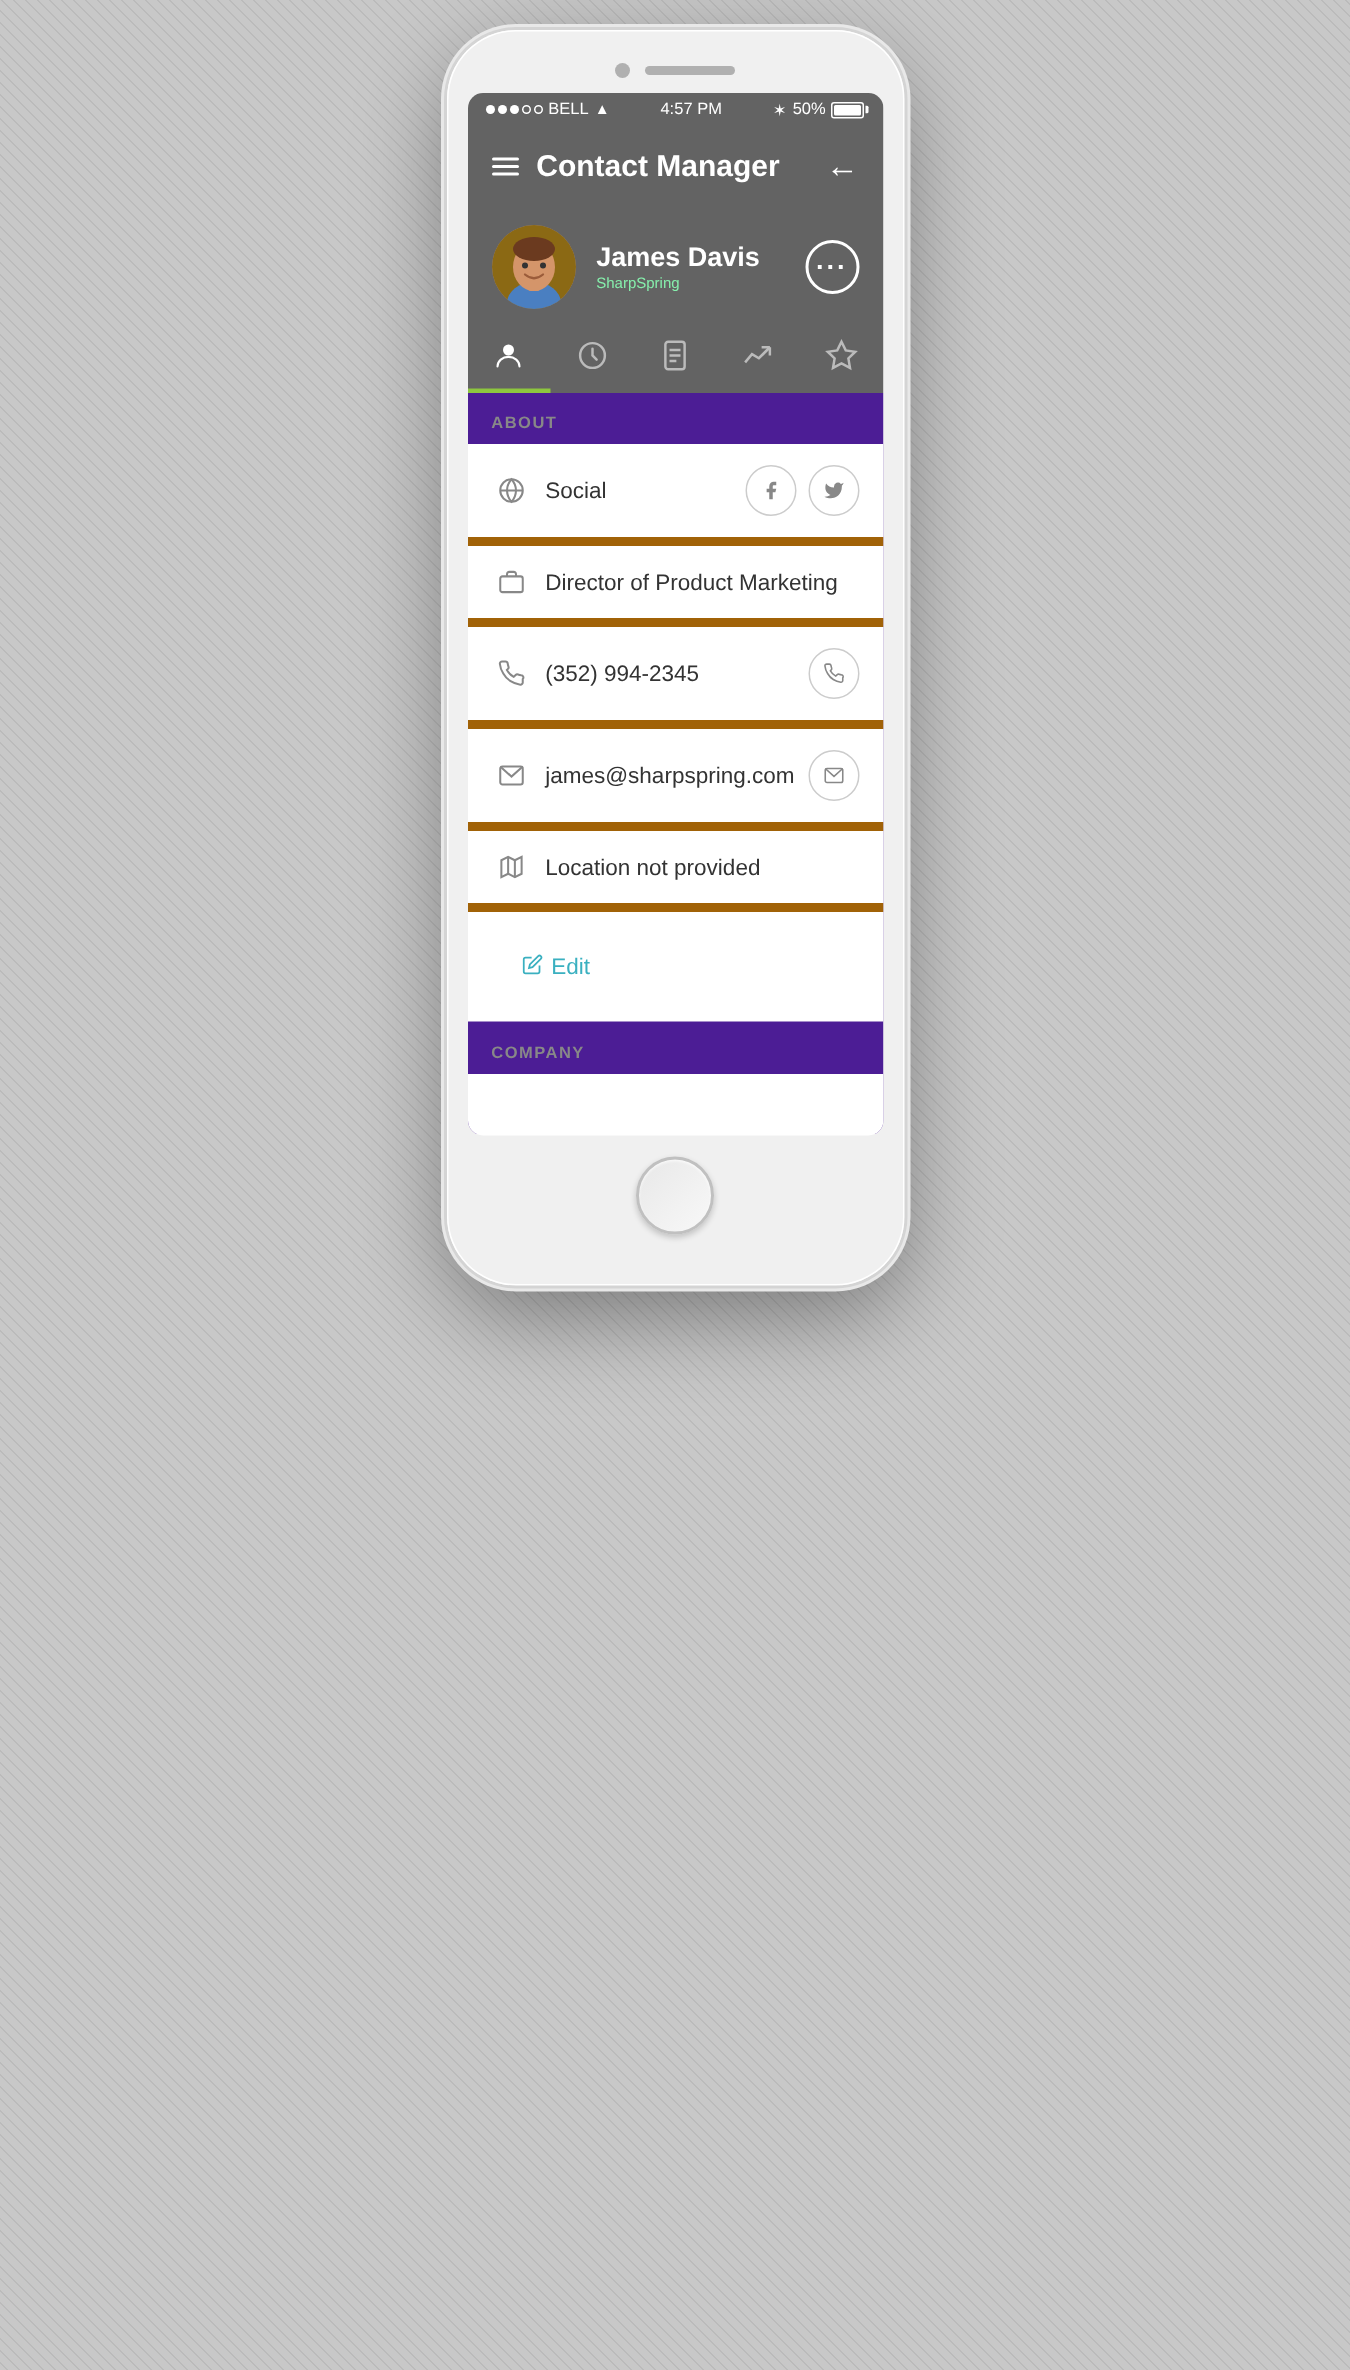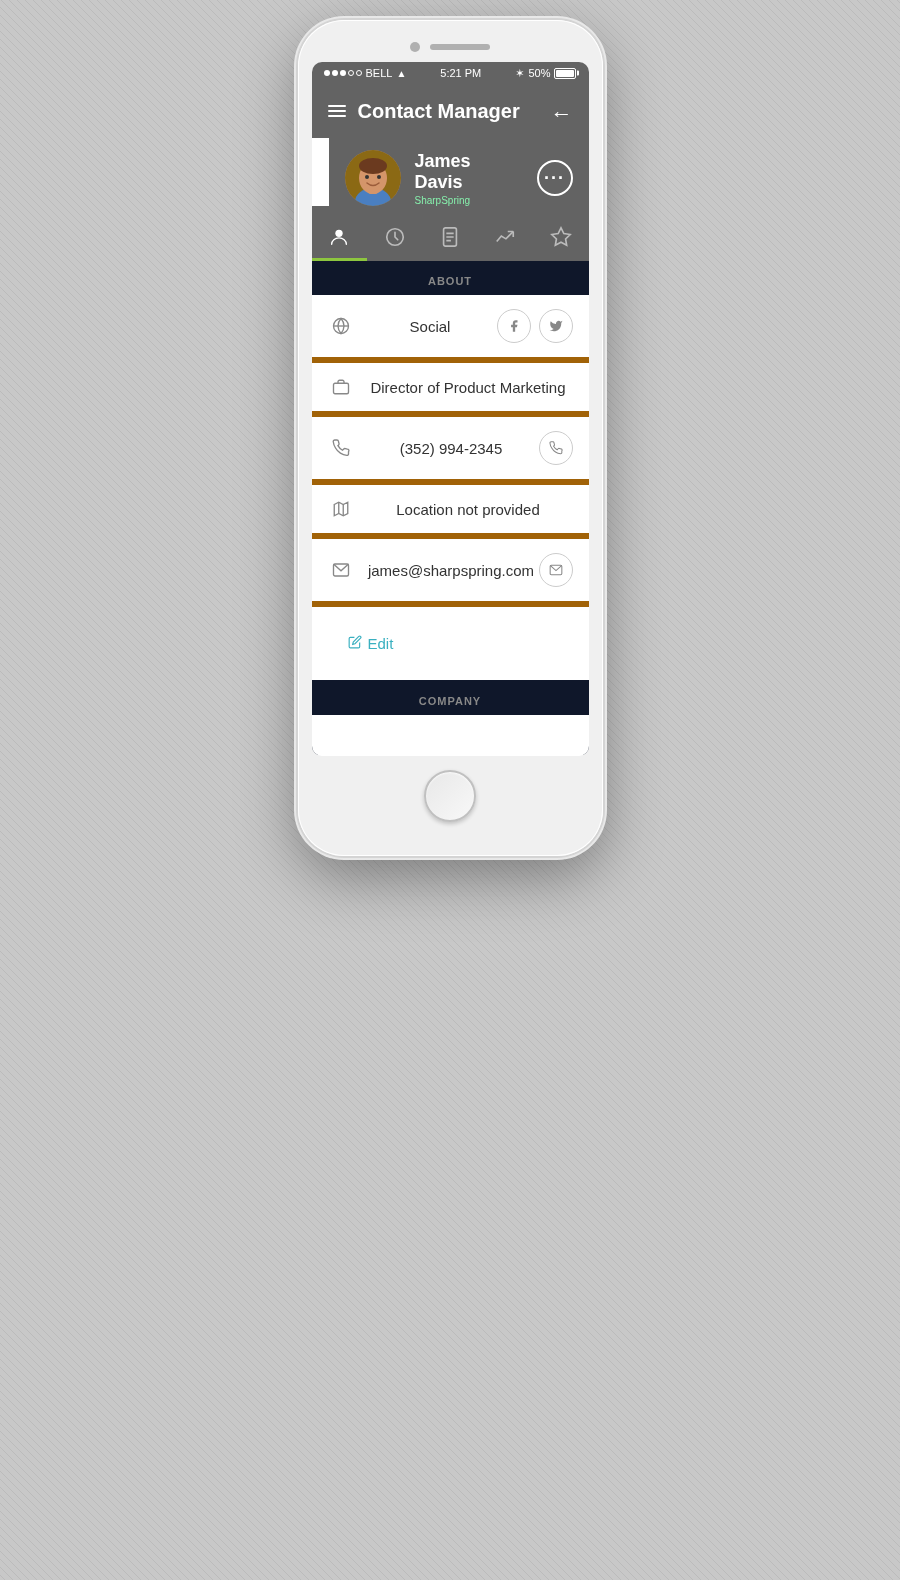--- a/index.html
+++ b/index.html
@@ -113,21 +113,20 @@
     .app-title { font-size: 20px; font-weight: 600; color: #fff; }
     .back-btn { color: #fff; font-size: 22px; cursor: pointer; }
 
     
     .contact-hero {
       background: #636363;
       padding: 12px 16px 0;
       display: flex;
       align-items: center;
       gap: 14px;
-      margin-left: 17px;
     }
     .avatar {
       width: 56px; height: 56px;
       border-radius: 50%;
       overflow: hidden;
       background: #a0805a;
       flex-shrink: 0;
     }
     
     .avatar-face-svg { width: 56px; height: 56px; }
@@ -170,22 +169,21 @@
       content: '';
       position: absolute;
       bottom: 0; left: 0; right: 0;
       height: 3px;
       background: #8dc63f;
     }
     .tab-icon { font-size: 20px; }
 
     
     .content {
-      background: #0f172a;
-      text-align: center;
+      background: #4c1d95;
     }
 
     .section-label {
       font-size: 11px;
       font-weight: 600;
       color: #888;
       letter-spacing: 1px;
       padding: 14px 16px 8px;
     }
 
@@ -271,21 +269,21 @@
         <div class="status-dots">
           <div class="dot"></div>
           <div class="dot"></div>
           <div class="dot"></div>
           <div class="dot empty"></div>
           <div class="dot empty"></div>
         </div>
         <span>BELL</span>
         <span class="wifi-icon">▲</span>
       </div>
-      <span>5:21 PM</span>
+      <span>4:57 PM</span>
       <div class="status-right">
         <span>✶</span>
         <span>50%</span>
         <div class="battery">
           <div class="battery-fill"></div>
         </div>
       </div>
     </div>
 
     <div class="app-header">
@@ -424,47 +422,47 @@
               <svg width="14" height="14" viewBox="0 0 24 24" fill="none" stroke="#888" stroke-width="1.8">
                   <path d="M22 16.92v3a2 2 0 0 1-2.18 2 19.79 19.79 0 0 1-8.63-3.07A19.5 19.5 0 0 1 4.69 12a19.79 19.79 0 0 1-3.07-8.67A2 2 0 0 1 3.6 1.27h3a2 2 0 0 1 2 1.72c.127.96.361 1.903.7 2.81a2 2 0 0 1-.45 2.11L7.91 8.91a16 16 0 0 0 6.08 6.08l1.71-1.71a2 2 0 0 1 2.11-.45c.907.339 1.85.573 2.81.7A2 2 0 0 1 22 16.92z"></path>
                 </svg>
             </div>
           </div>
         </div>
 
         <div class="list-item">
           <div class="item-icon">
             <svg width="18" height="18" viewBox="0 0 24 24" fill="none" stroke="#888" stroke-width="1.8">
-                <polygon points="3,6 9,3 15,6 21,3 21,18 15,21 9,18 3,21"></polygon>
-                <line x1="9" y1="3" x2="9" y2="18"></line>
-                <line x1="15" y1="6" x2="15" y2="21"></line>
-              </svg>
-          </div>
-          <span class="item-text">Location not provided</span>
-        </div>
-
-        <div class="list-item">
-          <div class="item-icon">
-            <svg width="18" height="18" viewBox="0 0 24 24" fill="none" stroke="#888" stroke-width="1.8">
                 <rect x="2" y="4" width="20" height="16" rx="2"></rect>
                 <polyline points="2,4 12,13 22,4"></polyline>
               </svg>
           </div>
           <span class="item-text">james@sharpspring.com</span>
           <div class="item-actions">
             <div class="circle-action">
               <svg width="14" height="14" viewBox="0 0 24 24" fill="none" stroke="#888" stroke-width="1.8">
                   <rect x="2" y="4" width="20" height="16" rx="2"></rect>
                   <polyline points="2,4 12,13 22,4"></polyline>
                 </svg>
             </div>
           </div>
         </div>
 
         <div class="list-item">
+          <div class="item-icon">
+            <svg width="18" height="18" viewBox="0 0 24 24" fill="none" stroke="#888" stroke-width="1.8">
+                <polygon points="3,6 9,3 15,6 21,3 21,18 15,21 9,18 3,21"></polygon>
+                <line x1="9" y1="3" x2="9" y2="18"></line>
+                <line x1="15" y1="6" x2="15" y2="21"></line>
+              </svg>
+          </div>
+          <span class="item-text">Location not provided</span>
+        </div>
+
+        <div class="list-item">
           <div class="edit-link">
             <span class="edit-icon">
               <svg width="14" height="14" viewBox="0 0 24 24" fill="none" stroke="#3ab0c0" stroke-width="2">
                   <path d="M11 4H4a2 2 0 0 0-2 2v14a2 2 0 0 0 2 2h14a2 2 0 0 0 2-2v-7"></path>
                   <path d="M18.5 2.5a2.121 2.121 0 0 1 3 3L12 15l-4 1 1-4 9.5-9.5z"></path>
                 </svg>
             </span>
             <span style="color:#3ab0c0; font-size:15px;">Edit</span>
           </div>
         </div>

